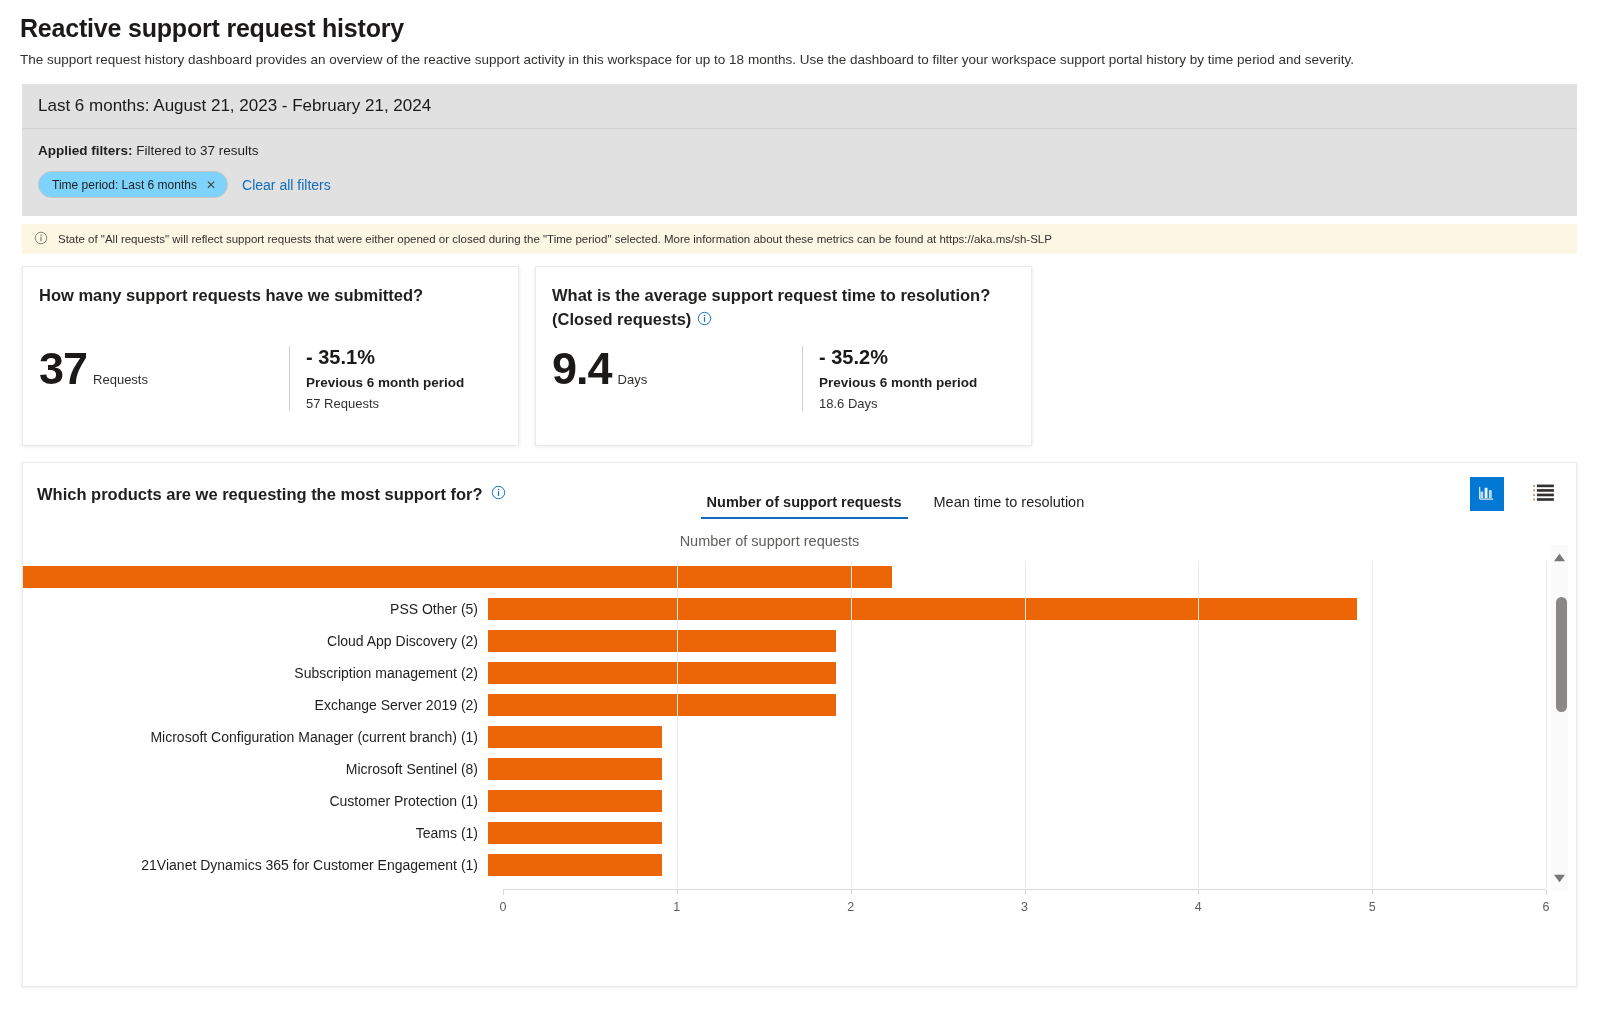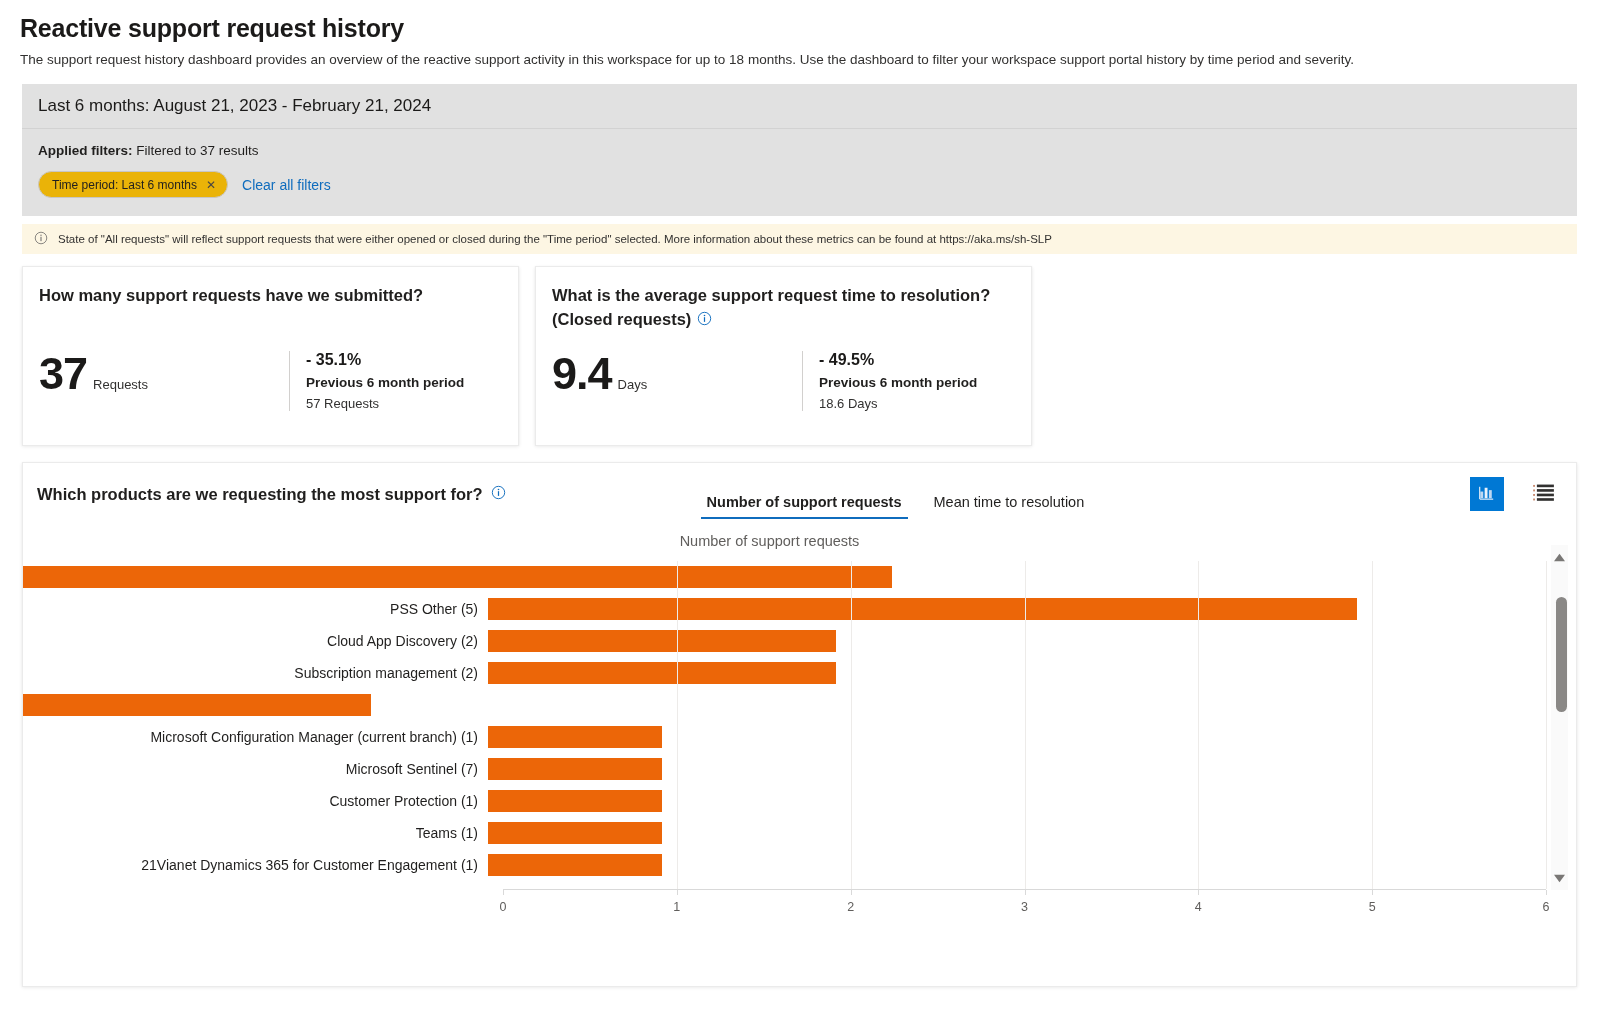--- a/index.html
+++ b/index.html
@@ -103,21 +103,21 @@
   .chips-row {
     display: flex;
     align-items: center;
     gap: 14px;
     margin-top: 13px;
   }
   .chip {
     display: inline-flex;
     align-items: center;
     gap: 9px;
-    background: #eab308;
+    background: #7dd3fc;
     border: 1px solid #c8c6c4;
     border-radius: 14px;
     height: 25px;
     padding: 0 11px 0 13px;
     font-size: 12px;
     color: #201f1e;
     cursor: default;
   }
   .chip-x {
     font-size: 12px;
@@ -198,21 +198,21 @@
     font-size: 13px;
     color: #323130;
     margin-left: 6px;
   }
   .kpi-compare {
     border-left: 1px solid #d2d0ce;
     padding-left: 16px;
     margin-left: 0;
   }
   .kpi-delta {
-    font-size: 16px;
+    font-size: 20px;
     font-weight: 700;
     color: #1b1a19;
     margin-bottom: 6px;
   }
   .kpi-prev-label {
     font-size: 13.5px;
     font-weight: 700;
     color: #201f1e;
     margin-bottom: 6px;
   }
@@ -470,21 +470,21 @@
               <circle cx="8" cy="4.8" r="0.85" fill="#0f6cbd"></circle>
               <rect x="7.35" y="6.6" width="1.3" height="5" fill="#0f6cbd"></rect>
             </svg></span>
       </div>
       <div class="kpi-body">
         <div class="kpi-main">
           <span class="kpi-value">9.4</span>
           <span class="kpi-unit">Days</span>
         </div>
         <div class="kpi-compare">
-          <div class="kpi-delta">- 49.5%</div>
+          <div class="kpi-delta">- 35.2%</div>
           <div class="kpi-prev-label">Previous 6 month period</div>
           <div class="kpi-prev-value">18.6 Days</div>
         </div>
       </div>
     </div>
 
   </div>
 
   <div class="chart-card">
     <div class="chart-header">
@@ -550,32 +550,33 @@
               <div class="bar" style="width: 347.667px; background: rgb(236, 102, 8);"></div>
             </div>
           </div>
           <div class="row">
             <div class="cat-label">Subscription management (2)</div>
             <div class="bar-area">
               <div class="bar" style="width: 347.667px; background: rgb(236, 102, 8);"></div>
             </div>
           </div>
           <div class="row">
+            <div class="cat-label">Exchange Server 2019 (2)</div>
             <div class="bar-area">
               <div class="bar" style="width: 347.667px; background: rgb(236, 102, 8);"></div>
             </div>
           </div>
           <div class="row">
             <div class="cat-label">Microsoft Configuration Manager (current branch) (1)</div>
             <div class="bar-area">
               <div class="bar" style="width: 173.833px; background: rgb(236, 102, 8);"></div>
             </div>
           </div>
           <div class="row">
-            <div class="cat-label">Microsoft Sentinel (7)</div>
+            <div class="cat-label">Microsoft Sentinel (8)</div>
             <div class="bar-area">
               <div class="bar" style="width: 173.833px; background: rgb(236, 102, 8);"></div>
             </div>
           </div>
           <div class="row">
             <div class="cat-label">Customer Protection (1)</div>
             <div class="bar-area">
               <div class="bar" style="width: 173.833px; background: rgb(236, 102, 8);"></div>
             </div>
           </div>

